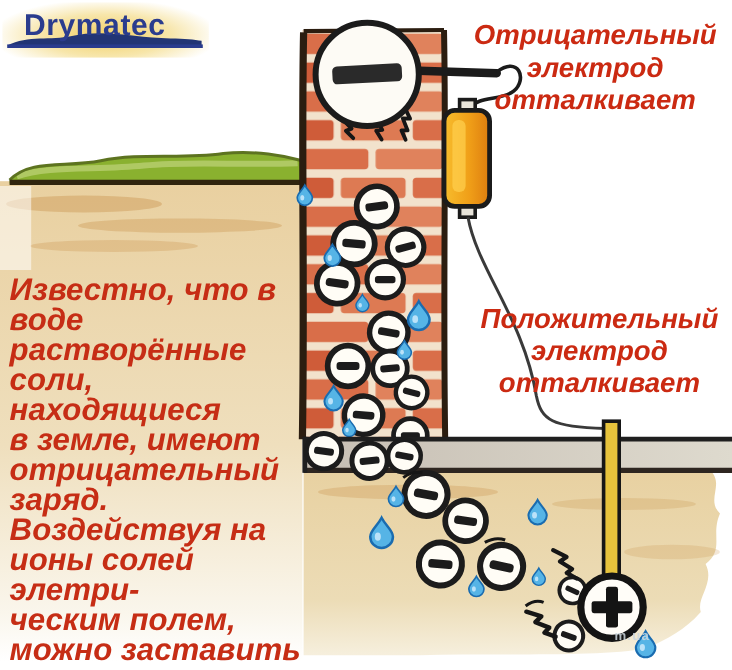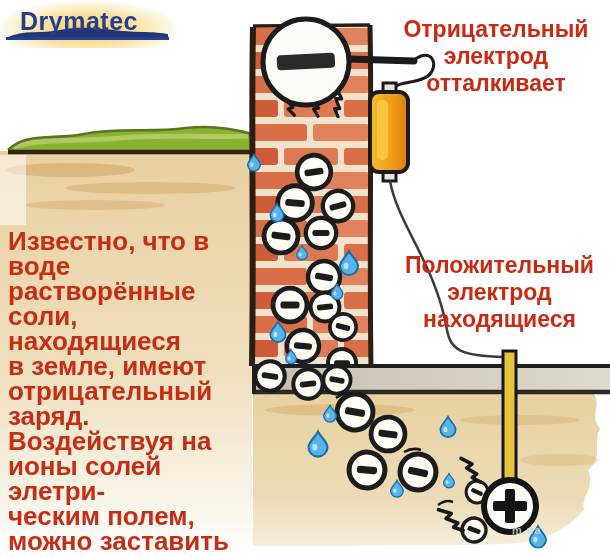--- a/index.html
+++ b/index.html
@@ -1,21 +1,21 @@
 <!DOCTYPE html>
 <html><head>
 <meta charset="utf-8">
 <style>
   html,body{margin:0;padding:0;background:#ffffff;}
   .stage{
     position:relative;width:610px;height:558px;overflow:hidden;
     background:#ffffff;font-family:"Liberation Sans",sans-serif;padding-left:27px;
   }
   .stage svg{position:absolute;left:0;top:0;}
-  .txt{position:absolute;white-space:pre-line;font-weight:bold;}
+  .txt{position:absolute;white-space:pre-line;font-weight:bold;font-style:italic;}
   .caption{color:#cb2a12;font-size:23px;line-height:27px;text-align:center;}
   .paragraph{color:#c62d15;font-size:26px;line-height:25px;text-align:left;}
   .logo{
     position:absolute;left:2px;top:2px;width:172px;height:46px;
     background:radial-gradient(ellipse at 50% 60%, #f2cf63 0%, #f7e6ab 45%, rgba(255,255,255,0) 78%);
   }
   .logo .brand{
     position:absolute;left:18px;top:5px;color:#2a3c8e;font-weight:bold;
     font-size:25px;letter-spacing:0.5px;font-style:normal;
   }
@@ -198,21 +198,21 @@
     </svg>
     <span class="brand">Drymatec</span>
   </div>
 
   <div class="txt caption" style="left:385px;top:16px;width:222px;">Отрицательный
 электрод
 отталкивает</div>
 
   <div class="txt caption" style="left:392px;top:252px;width:215px;">Положительный
 электрод
-находящиеся</div>
+отталкивает</div>
 
   <div class="txt paragraph" style="left:8px;top:229px;width:248px;">Известно, что в
 воде растворённые
 соли, находящиеся
 в земле, имеют
 отрицательный
 заряд.
 Воздействуя на
 ионы солей элетри-
 ческим полем,

